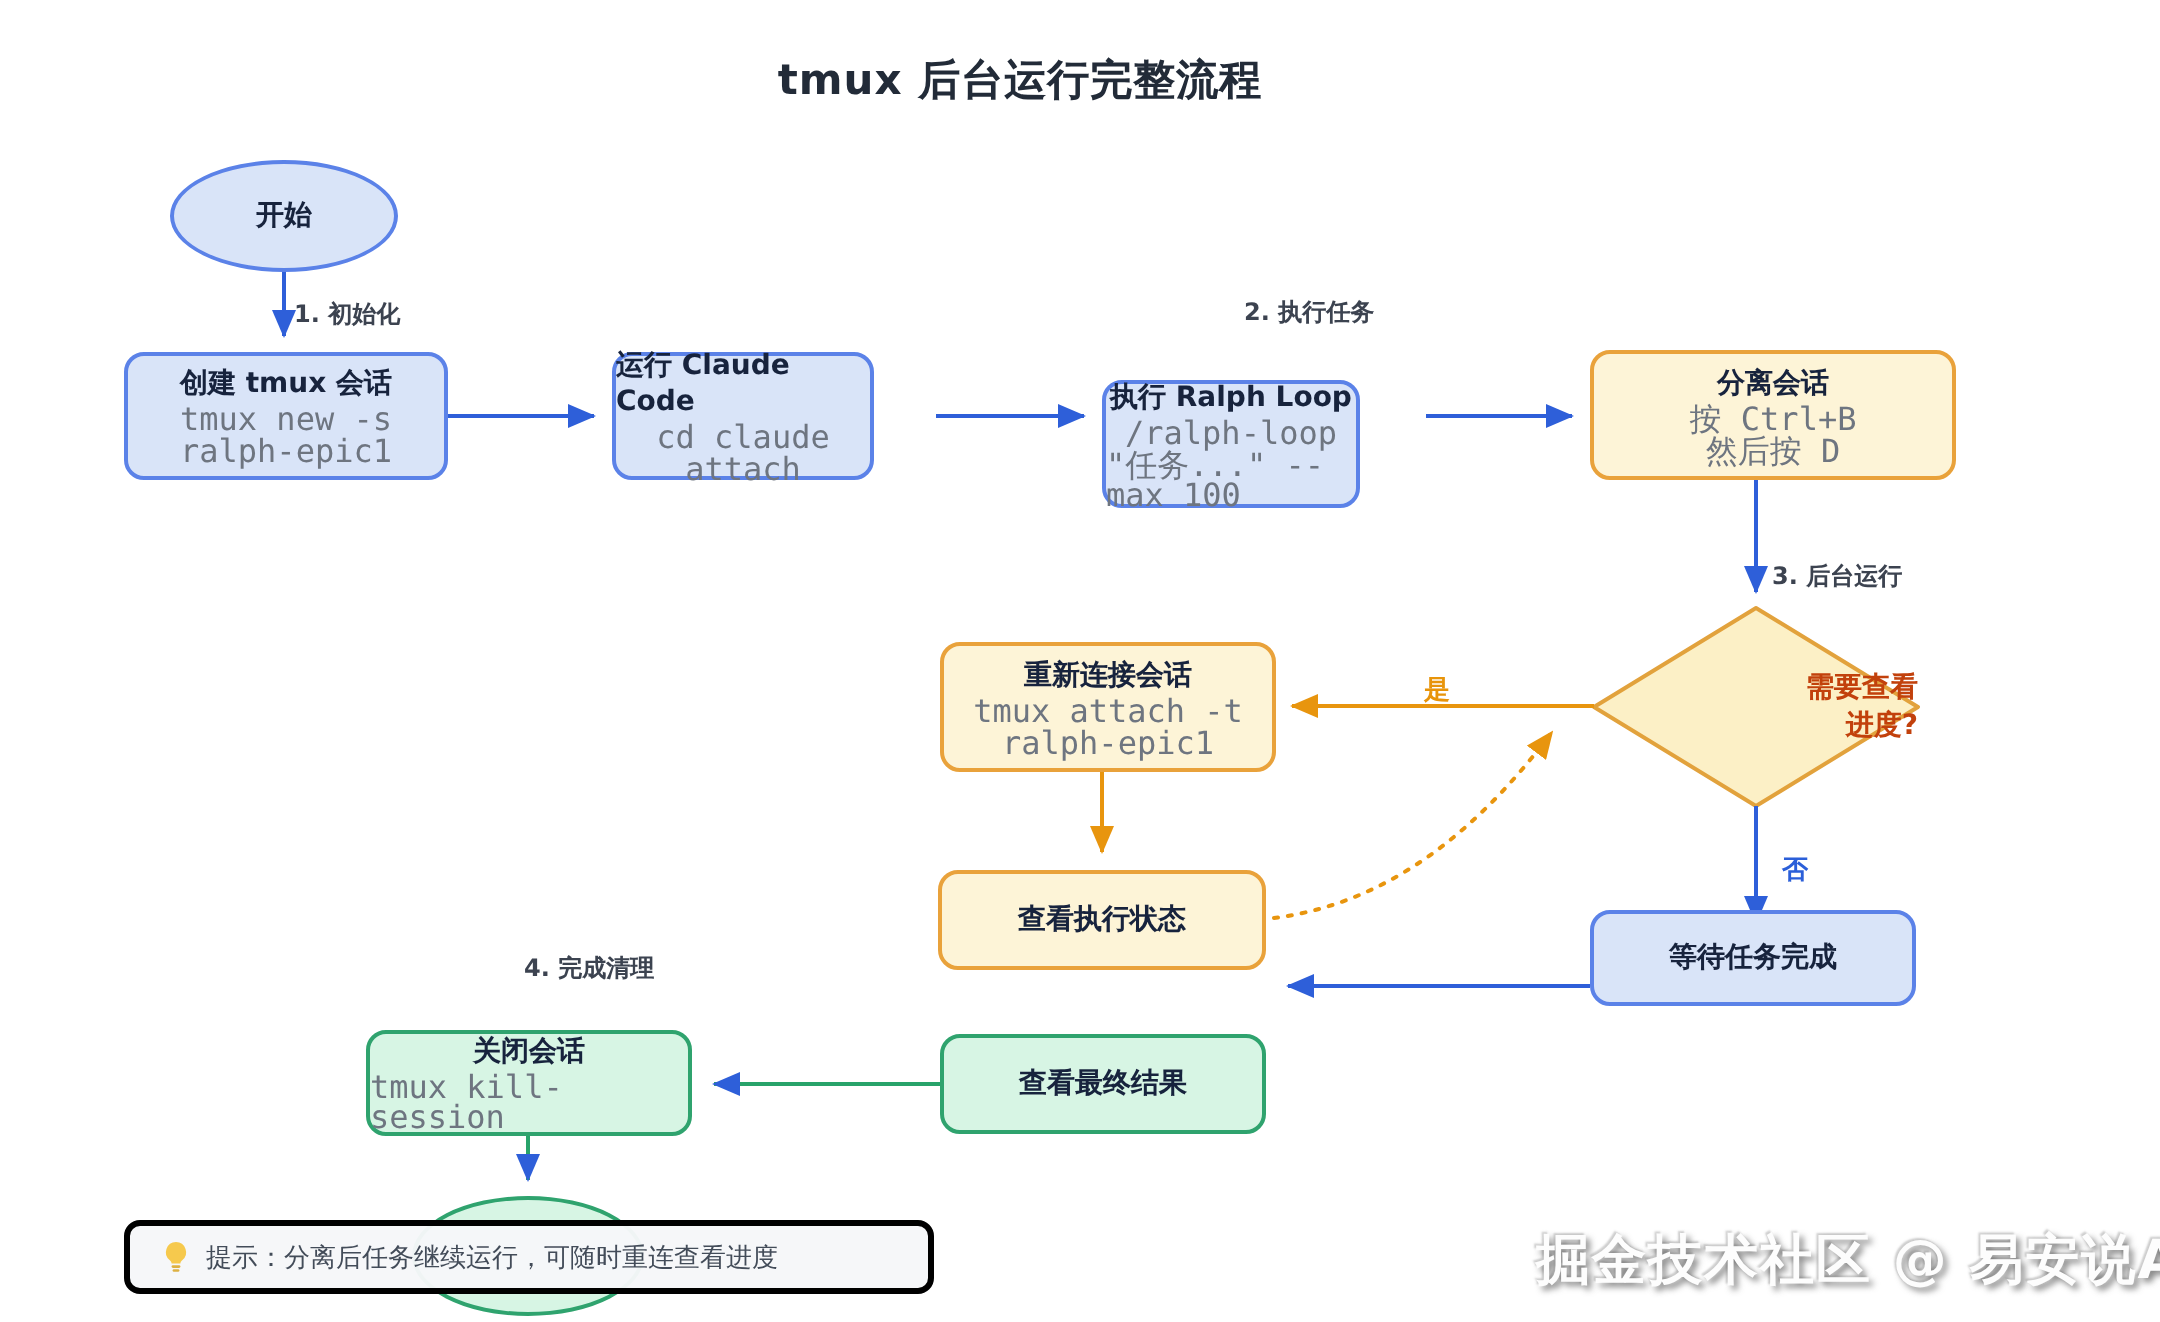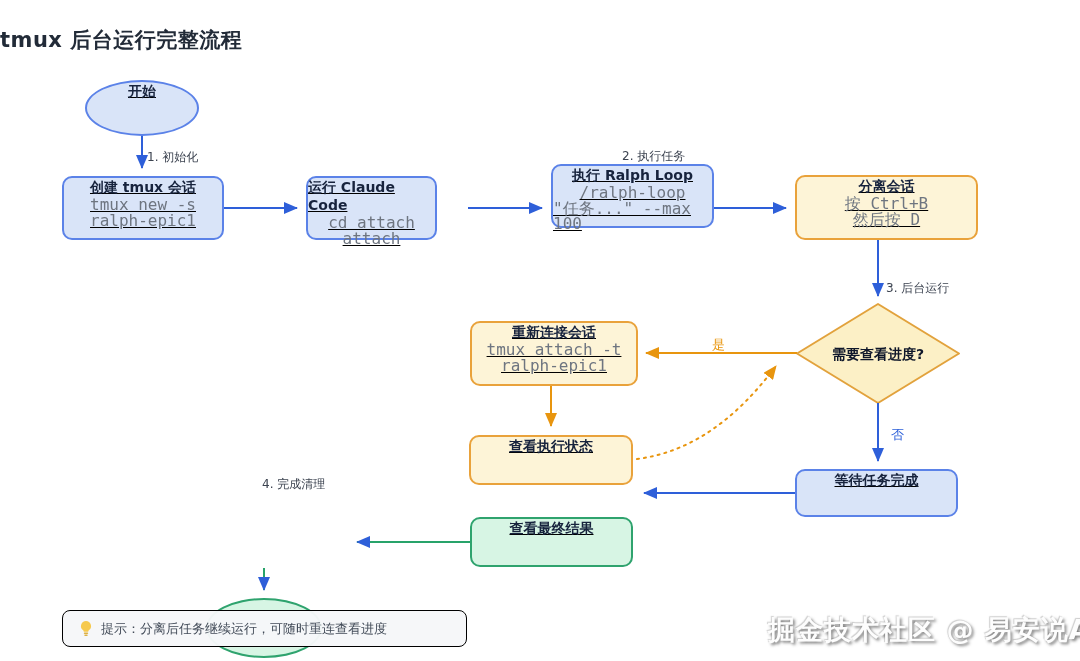--- a/index.html
+++ b/index.html
@@ -1,45 +1,45 @@
 <!DOCTYPE html>
 <html><head>
 <meta charset="utf-8">
 <style>
   html,body{margin:0;padding:0;background:#ffffff;}
   #canvas{
     position:relative;width:1080px;height:661px;background:#ffffff;overflow:hidden;
     font-family:"DejaVu Sans","Liberation Sans",sans-serif;
   }
   #page-title{
-    position:absolute;left:0;top:26px;width:1020px;text-align:left;
+    position:absolute;left:0;top:26px;width:1020px;text-align:center;
     font-size:21px;font-weight:700;color:#222b38;letter-spacing:.5px;
   }
   svg.layer{position:absolute;left:0;top:0;z-index:1;}
   .node{
     position:absolute;z-index:2;box-sizing:border-box;border:2px solid;border-radius:10px;
-    display:flex;flex-direction:column;align-items:center;justify-content:flex-start;gap:1px;text-decoration:underline;
+    display:flex;flex-direction:column;align-items:center;justify-content:center;gap:1px;
   }
   .node .t{font-size:14px;font-weight:700;color:#17233d;line-height:18px;}
   .node .c{font-family:"DejaVu Sans Mono","Liberation Mono",monospace;font-size:16px;color:#6e7580;line-height:15px;}
   .blue  {background:#d9e4f8;border-color:#5b82e8;}
   .orange{background:#fdf4d7;border-color:#e9a23b;}
   .green {background:#d7f5e4;border-color:#2fa36e;}
   .ellipse{border-radius:50%;}
   #decision-text{
     position:absolute;z-index:2;left:797px;top:305px;width:162px;height:98px;
-    display:flex;flex-direction:row;align-items:center;justify-content:center;
-    font-size:14px;font-weight:700;color:#0f172a;line-height:19px;
+    display:flex;flex-direction:column;align-items:flex-end;justify-content:center;
+    font-size:14px;font-weight:700;color:#c2410c;line-height:19px;
   }
-  .edge-label{position:absolute;z-index:2;font-size:12px;color:#3c4350;white-space:nowrap;}
+  .edge-label{position:absolute;z-index:2;font-size:12px;color:#3c4350;white-space:nowrap;font-weight:bold;}
   .edge-label.yes{color:#e8940a;font-size:13px;}
   .edge-label.no {color:#2b5fd9;font-size:13px;}
   #note-box{
     position:absolute;z-index:4;left:62px;top:610px;width:405px;height:37px;box-sizing:border-box;
-    background:rgba(246,247,249,0.97);border:1px solid #000000;border-radius:8px;
+    background:rgba(246,247,249,0.97);border:3px solid #000000;border-radius:8px;
     display:flex;align-items:center;gap:8px;padding:0 16px;
   }
   #note-box .note-text{font-size:13px;color:#434c59;white-space:nowrap;}
   #watermark{
     position:absolute;z-index:5;left:768px;top:612px;
     font-size:27px;font-weight:700;color:#fdfdfd;letter-spacing:1px;
     text-shadow:2px 2px 3px rgba(70,70,70,.65), -1px -1px 1px rgba(120,120,120,.35);
     white-space:nowrap;
   }
 </style>
@@ -81,25 +81,25 @@
   </div>
 
   <div class="node blue" style="left:62px;top:176px;width:162px;height:64px">
     <div class="t">创建 tmux 会话</div>
     <div class="c">tmux new -s</div>
     <div class="c">ralph-epic1</div>
   </div>
 
   <div class="node blue" style="left:306px;top:176px;width:131px;height:64px">
     <div class="t">运行 Claude Code</div>
-    <div class="c">cd attach</div>
+    <div class="c">cd claude</div>
     <div class="c">attach</div>
   </div>
 
-  <div class="node blue" style="left:551px;top:164px;width:163px;height:64px">
+  <div class="node blue" style="left:551px;top:190px;width:129px;height:64px">
     <div class="t">执行 Ralph Loop</div>
     <div class="c">/ralph-loop</div>
     <div class="c">"任务..." --max 100</div>
   </div>
 
   <div class="node orange" style="left:795px;top:175px;width:183px;height:65px">
     <div class="t">分离会话</div>
     <div class="c">按 Ctrl+B</div>
     <div class="c">然后按 D</div>
   </div>
@@ -112,28 +112,32 @@
   <div class="node orange" style="left:470px;top:321px;width:168px;height:65px">
     <div class="t">重新连接会话</div>
     <div class="c">tmux attach -t</div>
     <div class="c">ralph-epic1</div>
   </div>
 
   <div class="node orange" style="left:469px;top:435px;width:164px;height:50px">
     <div class="t">查看执行状态</div>
   </div>
 
-  <div class="node blue" style="left:795px;top:469px;width:163px;height:48px">
+  <div class="node blue" style="left:795px;top:455px;width:163px;height:48px">
     <div class="t">等待任务完成</div>
   </div>
 
   <div class="node green" style="left:470px;top:517px;width:163px;height:50px">
     <div class="t">查看最终结果</div>
   </div>
 
+  <div class="node green" style="left:183px;top:515px;width:163px;height:53px">
+    <div class="t">关闭会话</div>
+    <div class="c">tmux kill-session</div>
+  </div>
 
   <div class="node green ellipse" style="left:206px;top:598px;width:116px;height:60px;z-index:3"></div>
 
   <div class="edge-label" style="left:147px;top:149px">1. 初始化</div>
   <div class="edge-label" style="left:622px;top:148px">2. 执行任务</div>
   <div class="edge-label" style="left:886px;top:280px">3. 后台运行</div>
   <div class="edge-label" style="left:262px;top:476px">4. 完成清理</div>
   <div class="edge-label yes" style="left:712px;top:336px">是</div>
   <div class="edge-label no" style="left:891px;top:426px">否</div>
 

